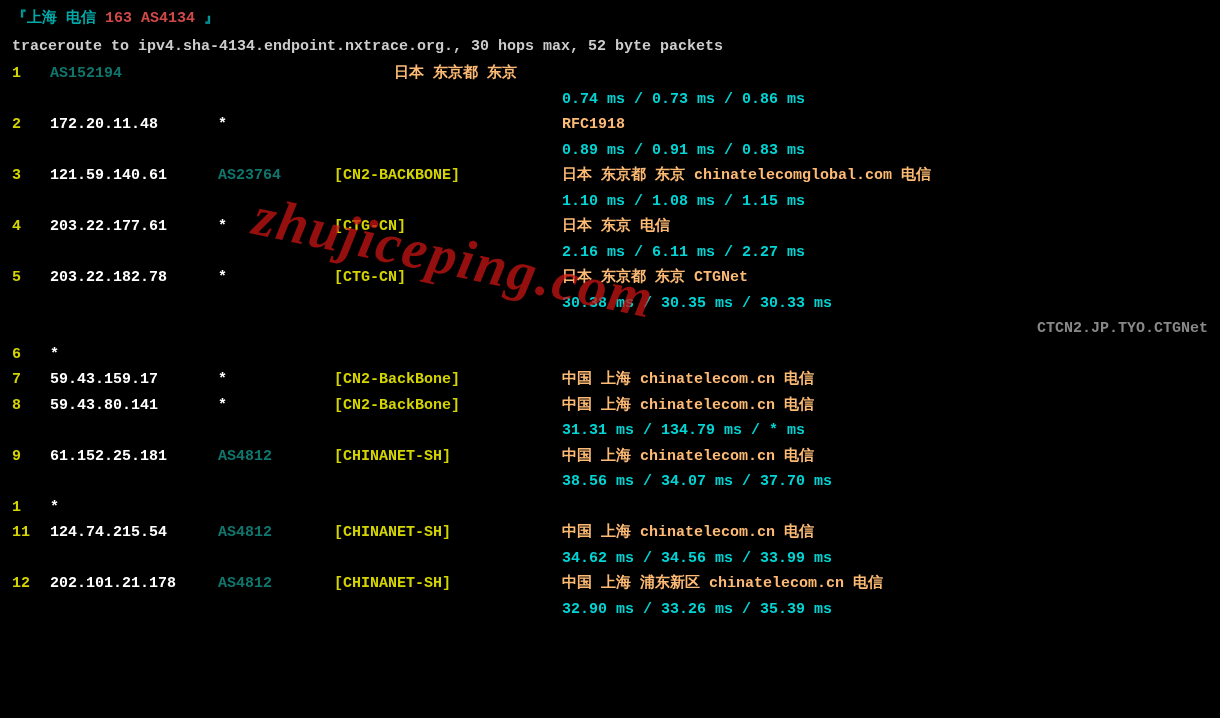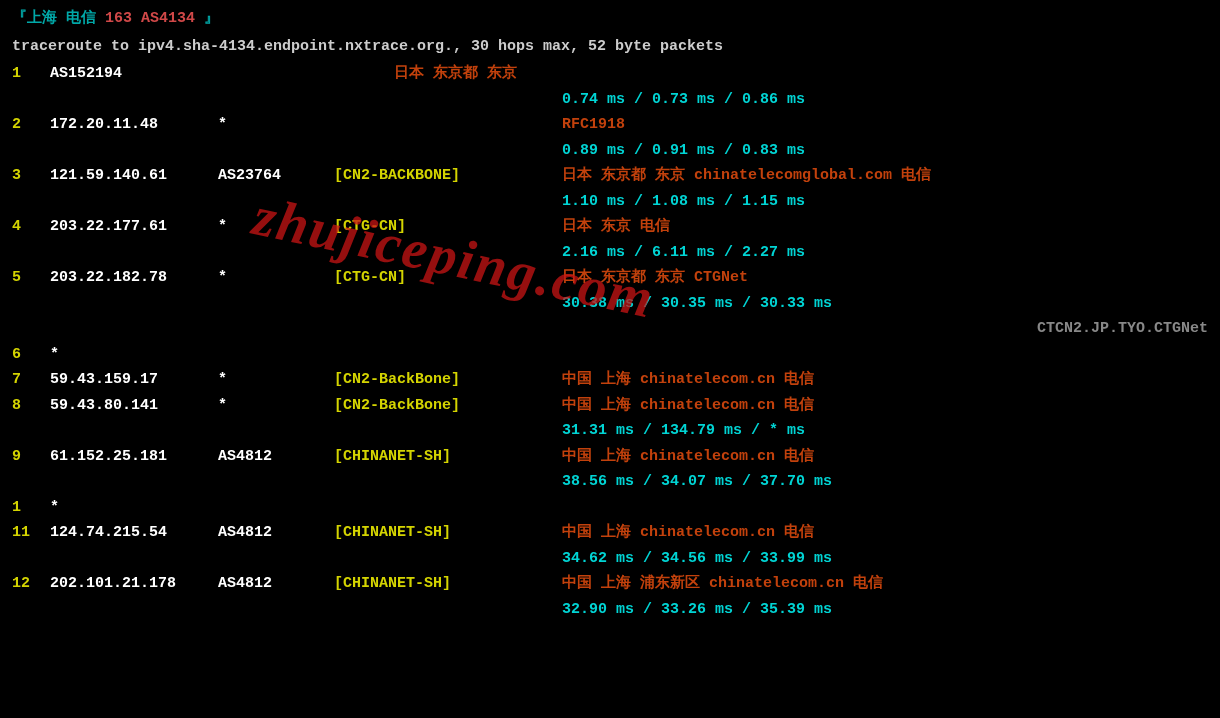--- a/index.html
+++ b/index.html
@@ -45,34 +45,34 @@
       color: #d4d400;
       width: 38px;
       flex-shrink: 0;
     }
     .ip {
       color: #fff;
       width: 168px;
       flex-shrink: 0;
     }
     .asn {
-      color: #ffffff;
+      color: #0f766e;
       width: 116px;
       flex-shrink: 0;
     }
     .asn.star {
       color: #fff;
     }
     .tag {
       color: #d4d400;
       width: 228px;
       flex-shrink: 0;
     }
     .location {
-      color: #c2410c;
+      color: #fdba74;
       flex: 1;
     }
     .latency {
       color: #00d4d4;
       margin-left: 550px;
     }
     .subtext {
       color: #888;
       margin-left: 38px;
       text-align: right;

